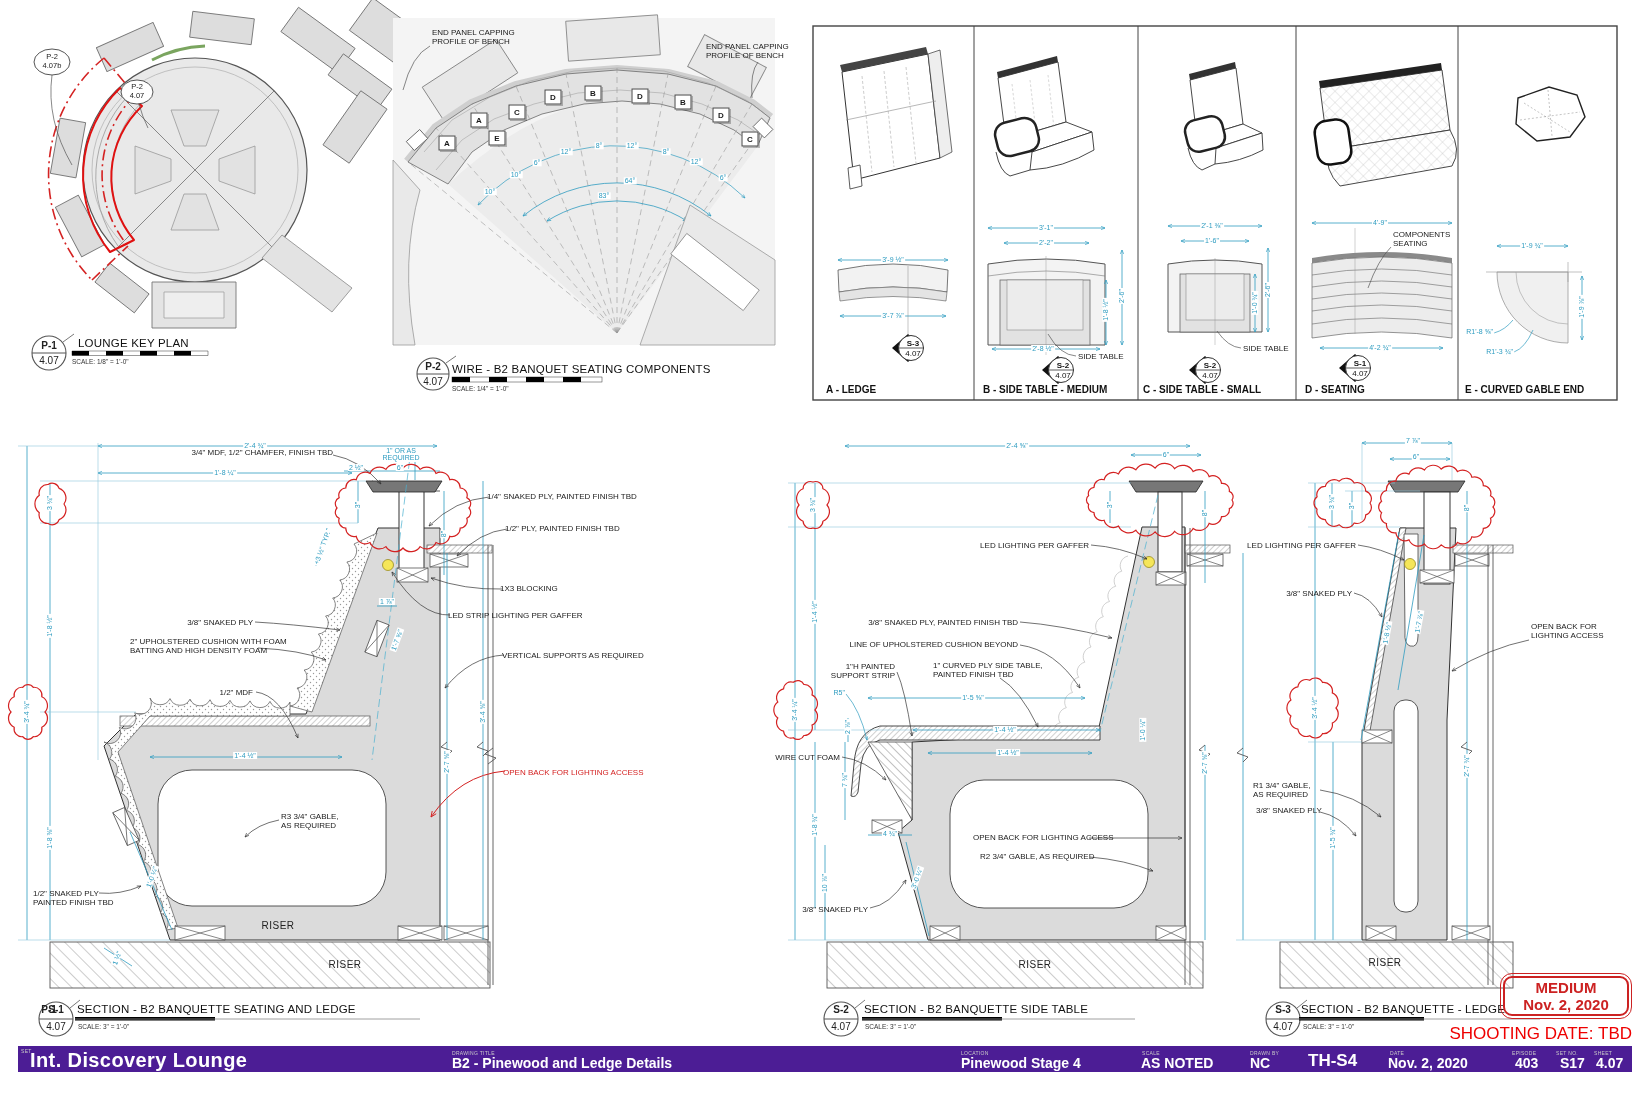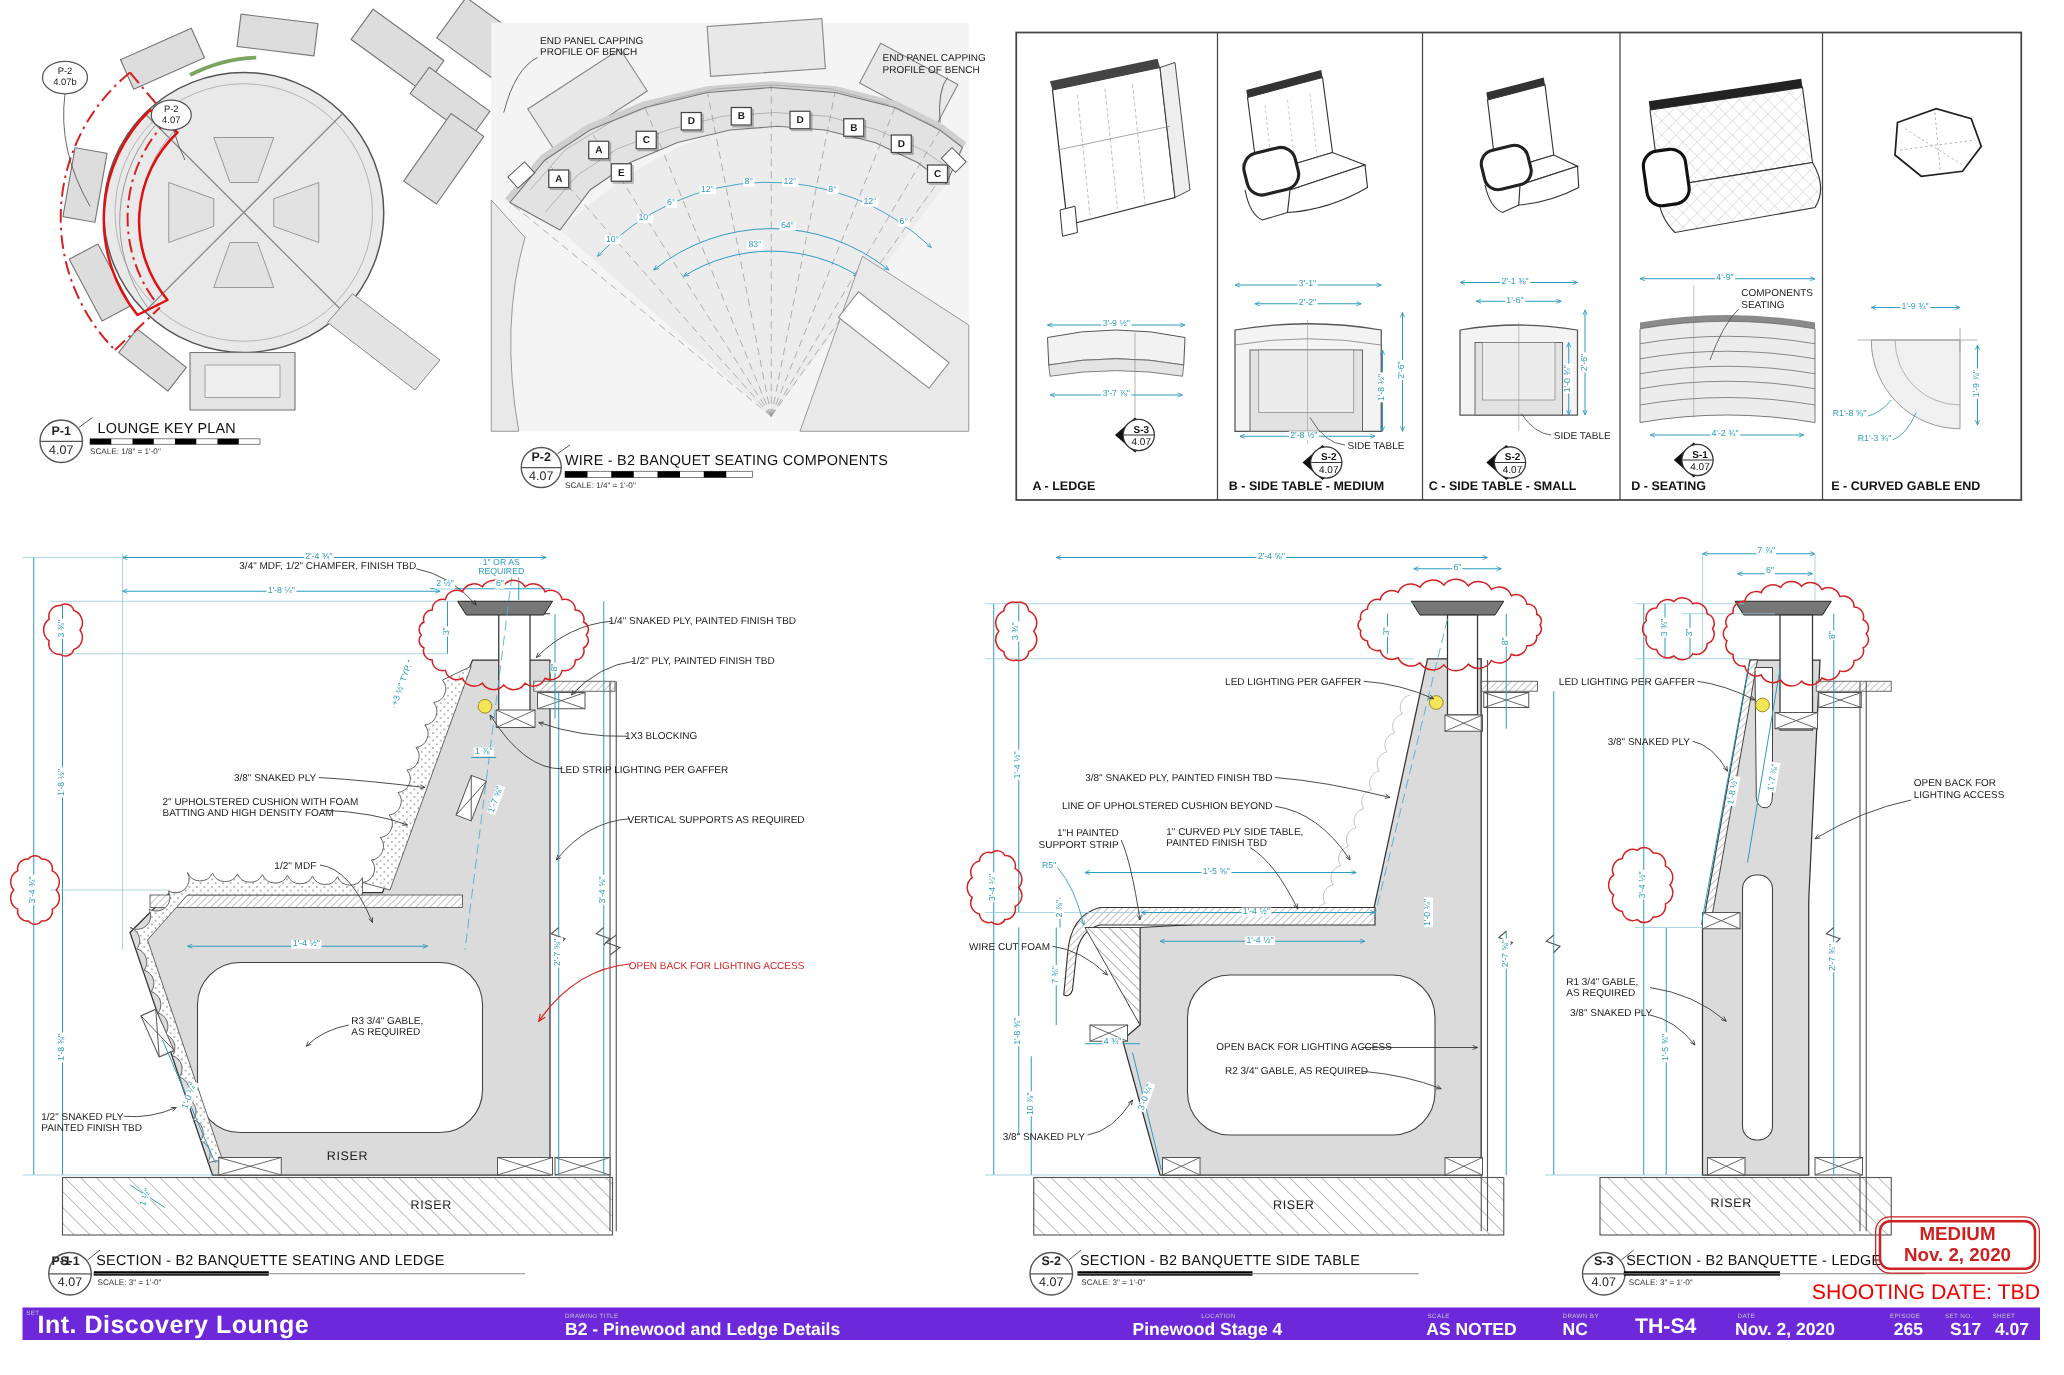--- a/index.html
+++ b/index.html
@@ -16,21 +16,21 @@
 .r80{transform:translate(-50%,-50%) rotate(-80deg)}
 .red{color:#d42222}
 .tag{width:15px;height:13px;border:1px solid #444;background:#fff;font-weight:bold;font-size:8px;line-height:13px;text-align:center;box-shadow:1.5px 1.5px 0 rgba(0,0,0,.25)}
 .stitle{font-size:11.5px;color:#111;letter-spacing:.2px}
 .sscale{font-size:6.5px;color:#333}
 .bref{font-size:10px;font-weight:bold;color:#222}
 .bsheet{font-size:10px;color:#222}
 .mref{font-size:8px;font-weight:bold;color:#111}
 .plabel{font-size:10px;font-weight:bold;color:#111}
 .riser{font-size:10px;color:#222;letter-spacing:.5px}
-.tb{position:absolute;left:18px;top:1046px;width:1614px;height:26px;background:#6d28d9}
+.tb{position:absolute;left:18px;top:1046px;width:1614px;height:26px;background:#4c1d95}
 .tbl{position:absolute;font-size:5px;color:#c8c8c8;letter-spacing:.3px}
 .tbv{position:absolute;font-weight:bold;color:#fff;font-size:14px;white-space:nowrap}
 .stamp{position:absolute;left:1503px;top:976px;width:122px;height:34px;border:2.5px solid #c22;outline:1.5px solid #c22;outline-offset:2px;border-radius:9px;text-align:center;color:#c22;font-weight:bold;font-size:15px;line-height:1.1;padding-top:2px}
 .shoot{position:absolute;font-size:17px;font-weight:normal;color:#e00;white-space:nowrap}
 </style>
 </head>
 <body>
 
 <div class="page">
 <svg class="lw" width="1651" height="1100" viewBox="0 0 1651 1100">
@@ -729,28 +729,28 @@
 
 <div class="stamp"><span>MEDIUM</span><br><span>Nov. 2, 2020</span></div>
 <div class="t shoot ra" style="left:1632px;top:1024px">SHOOTING DATE:  TBD</div>
 
 <div class="tb">
  <span class="tbl" style="left:3px;top:2px">SET</span>
  <span class="tbv" style="left:12px;top:3px;font-size:20px;letter-spacing:.4px">Int. Discovery Lounge</span>
  <span class="tbl" style="left:434px;top:4px">DRAWING TITLE</span>
  <span class="tbv" style="left:434px;top:9px">B2 - Pinewood and Ledge Details</span>
  <span class="tbl" style="left:943px;top:4px">LOCATION</span>
- <span class="tbv" style="left:888px;top:9px">Pinewood Stage 4</span>
+ <span class="tbv" style="left:943px;top:9px">Pinewood Stage 4</span>
  <span class="tbl" style="left:1124px;top:4px">SCALE</span>
  <span class="tbv" style="left:1123px;top:9px">AS NOTED</span>
  <span class="tbl" style="left:1232px;top:4px">DRAWN BY</span>
  <span class="tbv" style="left:1232px;top:9px">NC</span>
  <span class="tbv" style="left:1290px;top:5px;font-size:17px">TH-S4</span>
  <span class="tbl" style="left:1372px;top:4px">DATE</span>
  <span class="tbv" style="left:1370px;top:9px">Nov. 2, 2020</span>
  <span class="tbl" style="left:1494px;top:4px">EPISODE</span>
- <span class="tbv" style="left:1497px;top:9px">265</span>
+ <span class="tbv" style="left:1497px;top:9px">403</span>
  <span class="tbl" style="left:1538px;top:4px">SET NO.</span>
  <span class="tbv" style="left:1542px;top:9px">S17</span>
  <span class="tbl" style="left:1576px;top:4px">SHEET</span>
  <span class="tbv" style="left:1578px;top:9px">4.07</span>
 </div>
 </div>
 
 </body></html>

